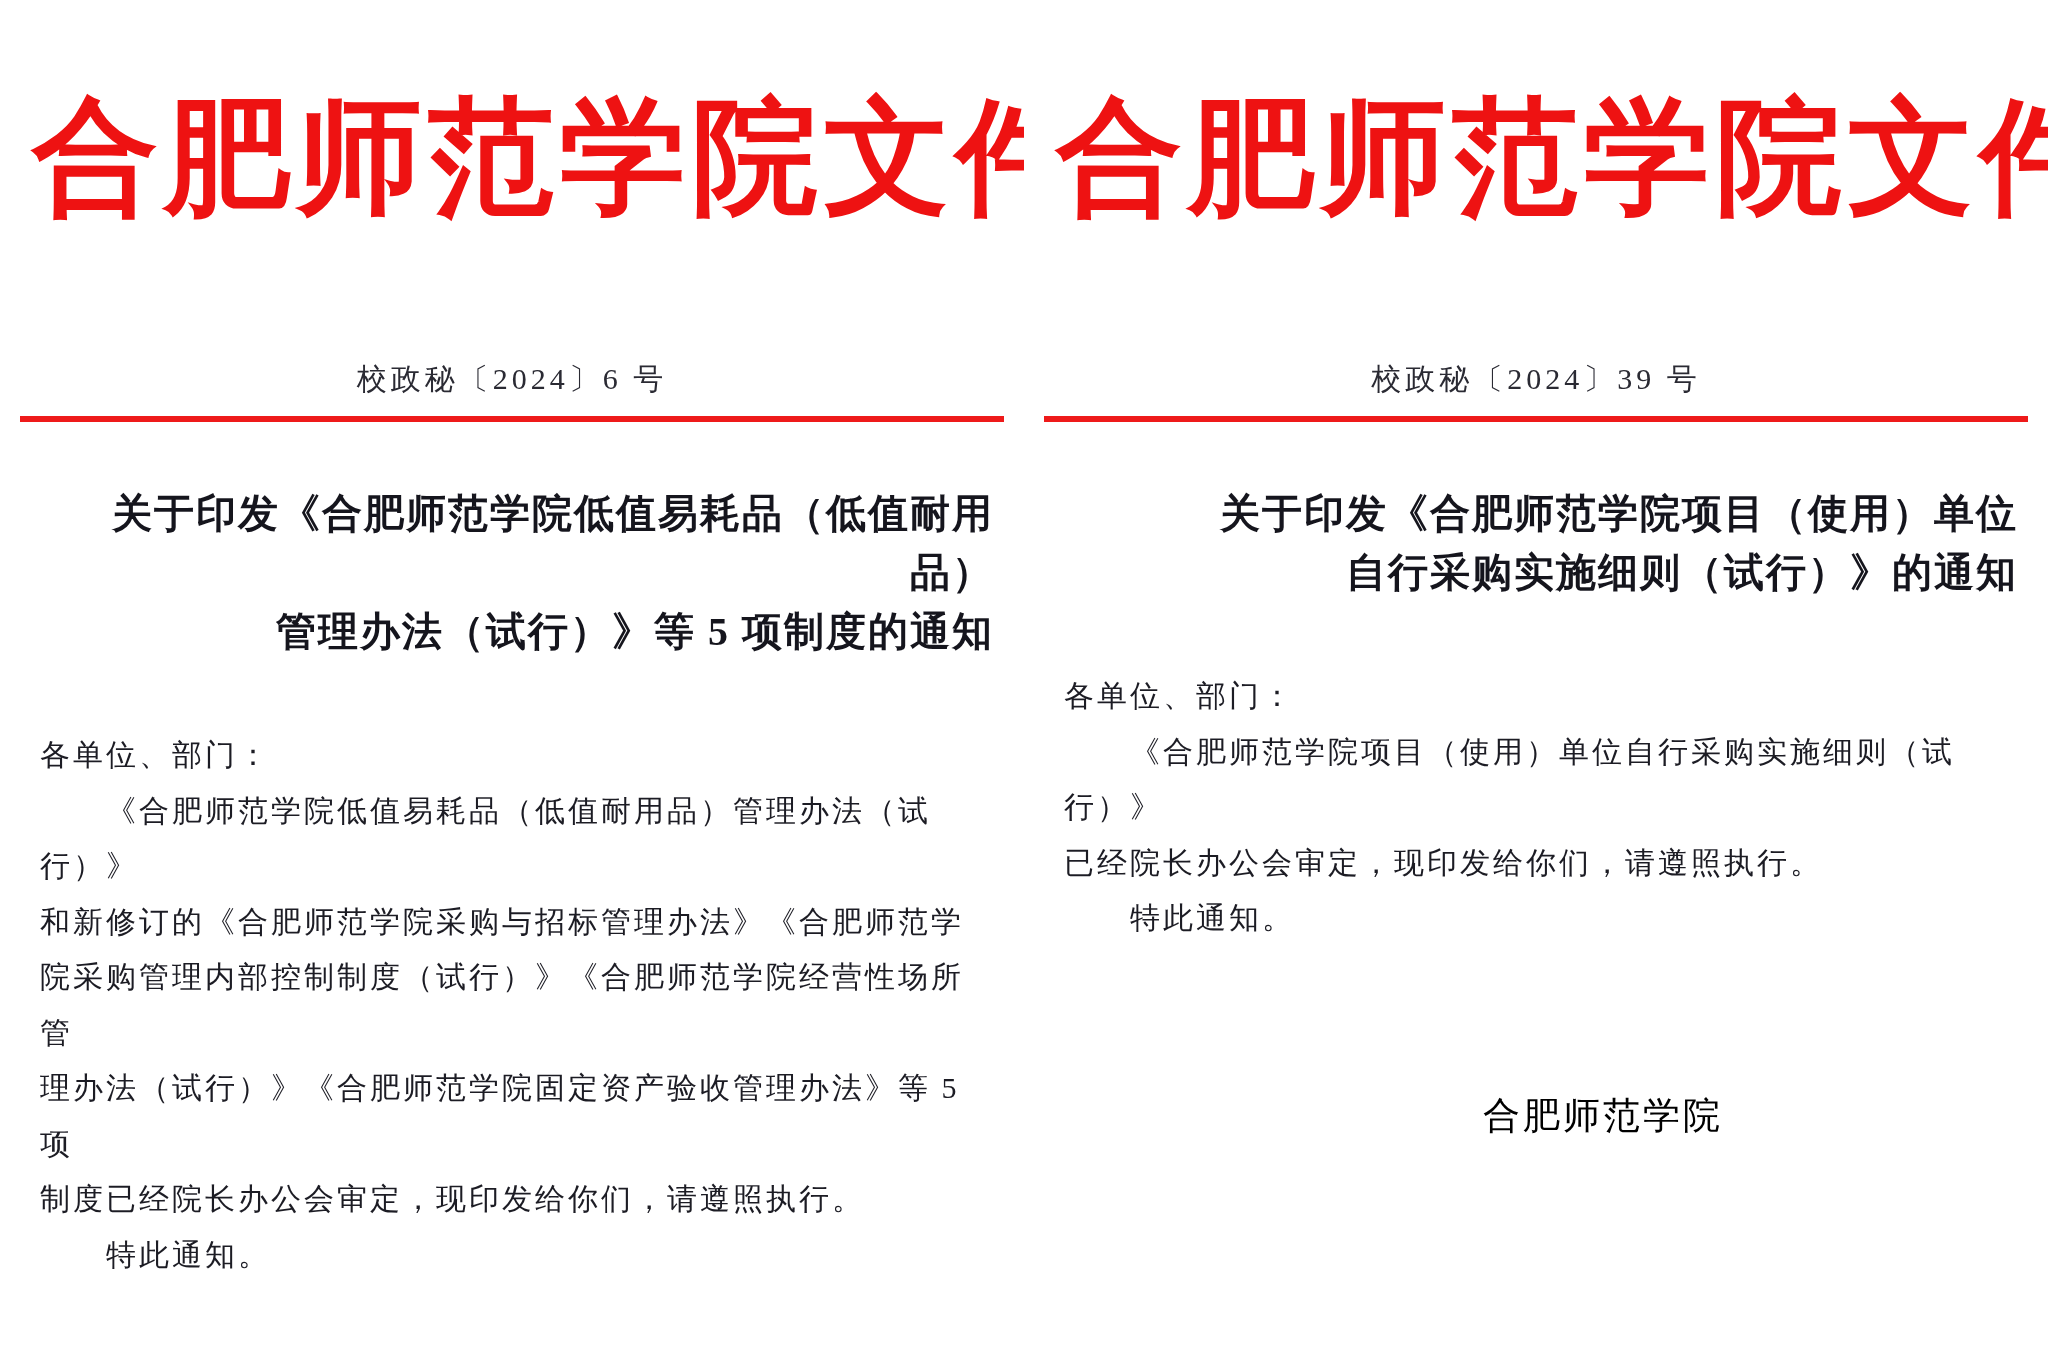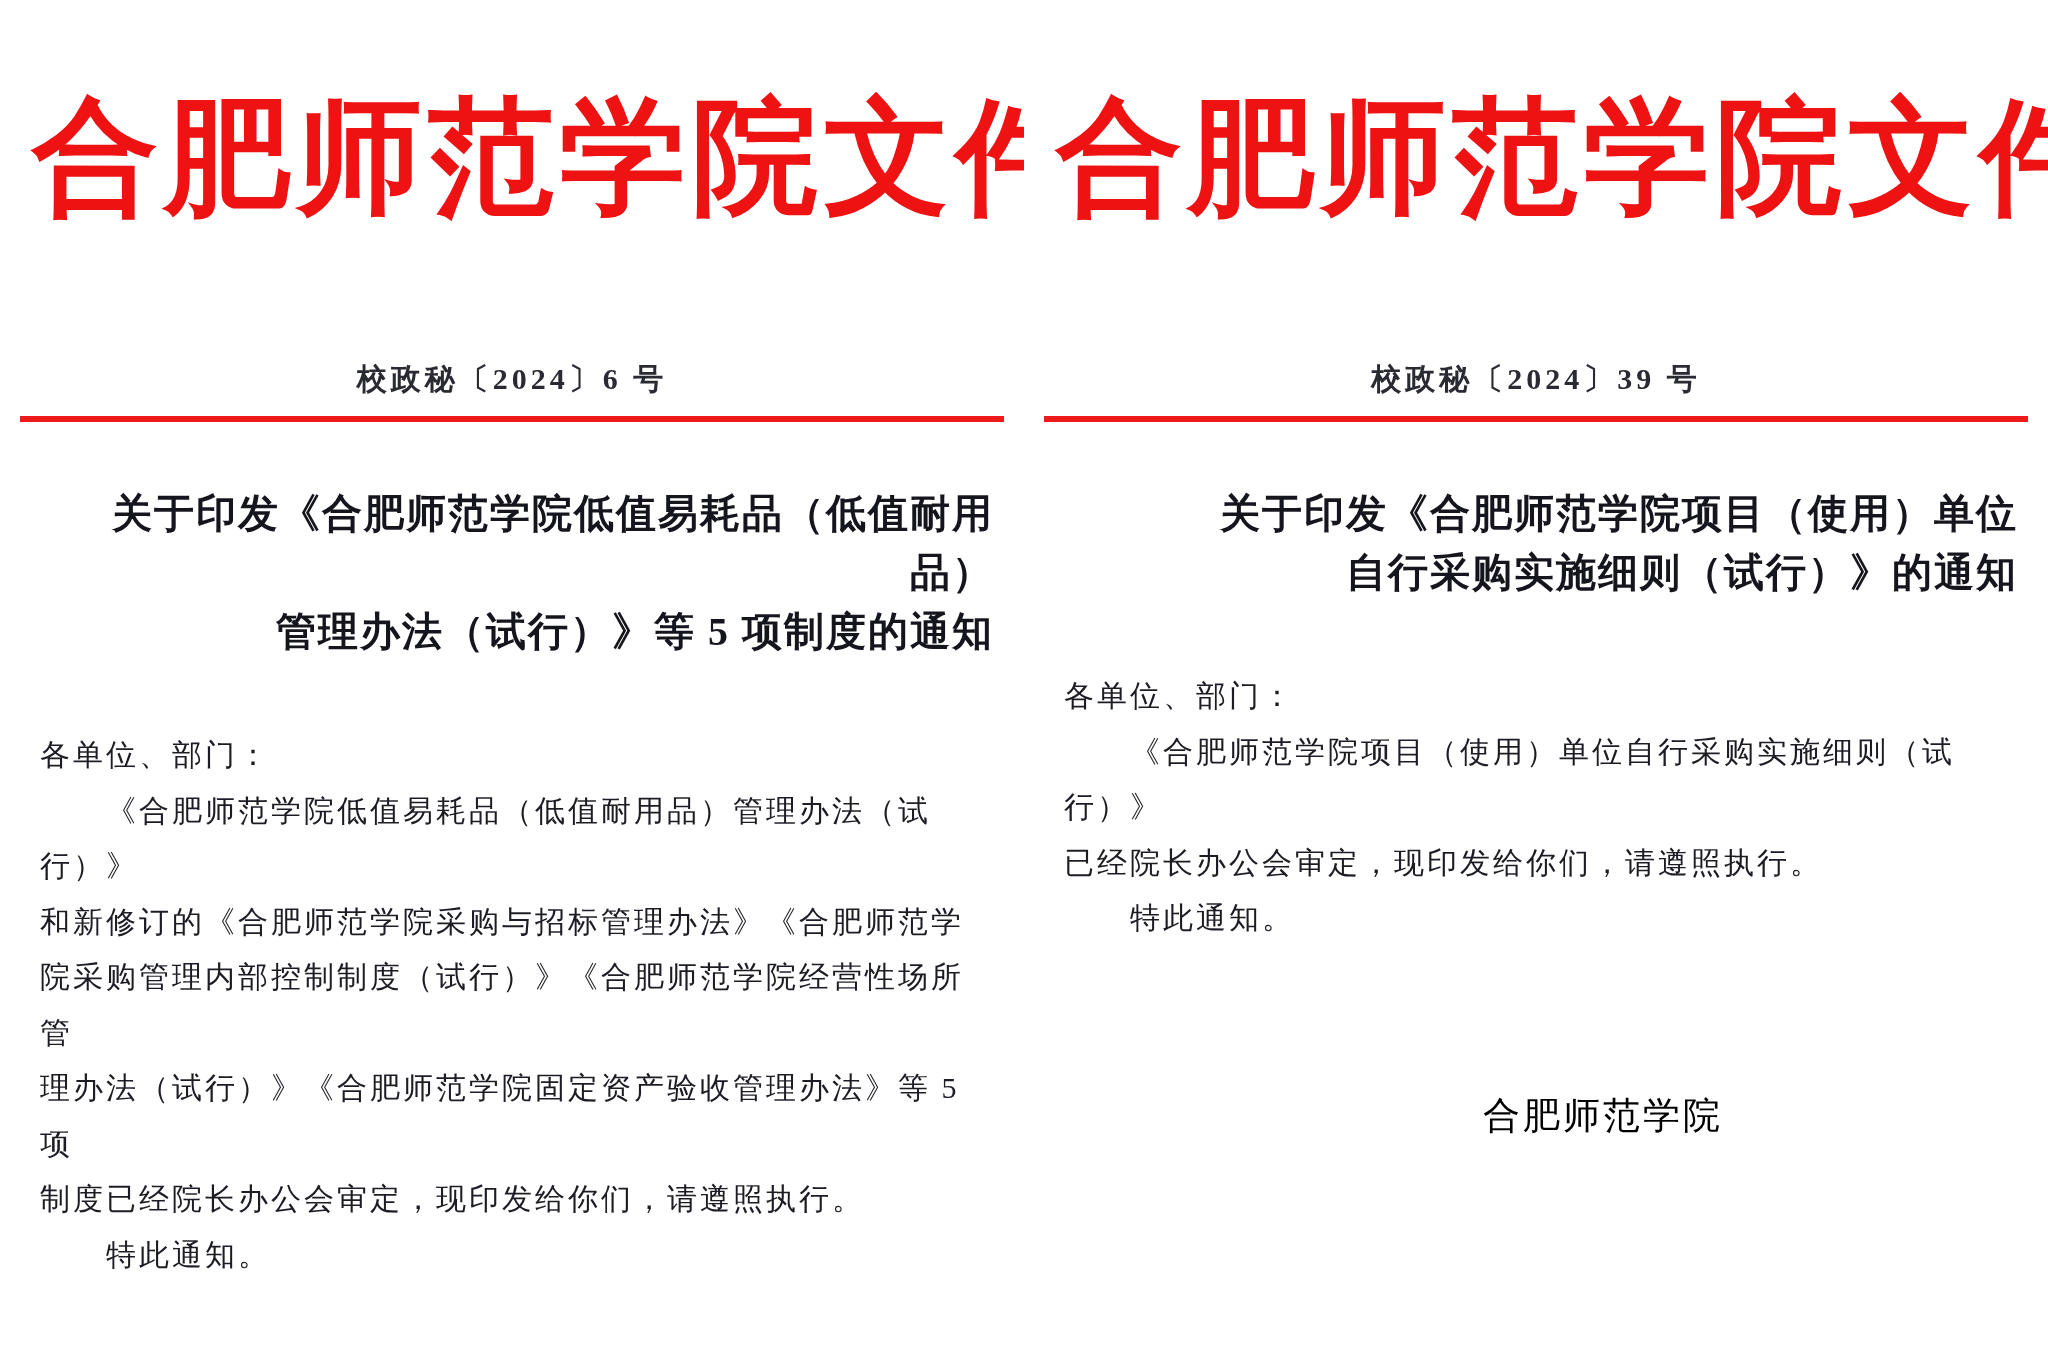--- a/index.html
+++ b/index.html
@@ -33,21 +33,20 @@
     color: #ee1212;
     white-space: nowrap;
   }
   .doc-number {
     margin-top: 118px;
     text-align: center;
     font-size: 30px;
     line-height: 42px;
     letter-spacing: 4px;
     color: #2a2a33;
-    font-weight: bold;
   }
   .red-rule {
     height: 6px;
     background: #ee1a1a;
     border: none;
     margin: 16px 20px 0 20px;
   }
   .doc-title {
     margin: 62px 30px 0 30px;
     text-align: right;

